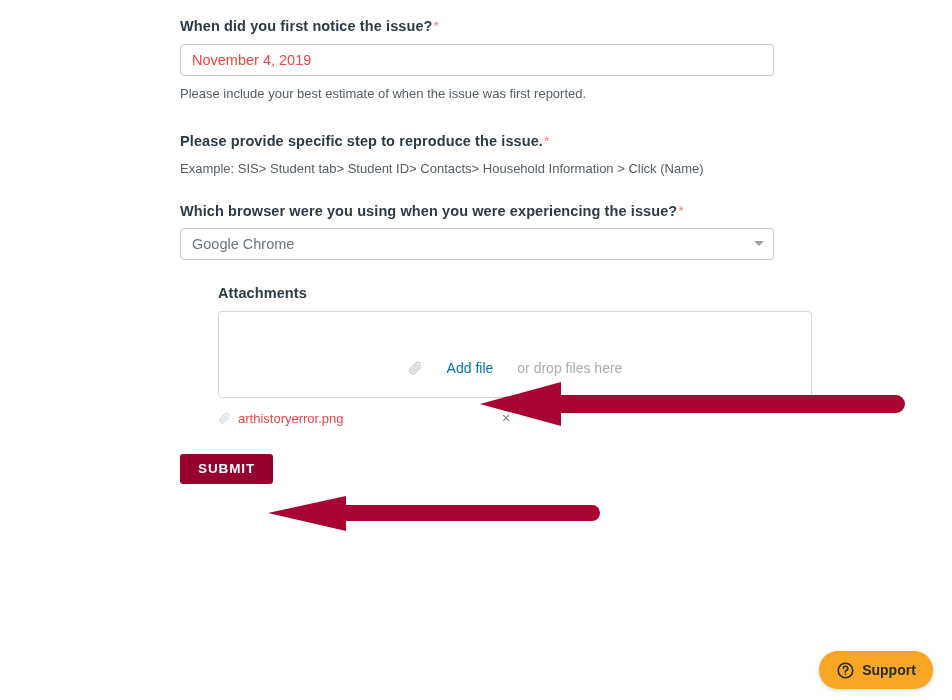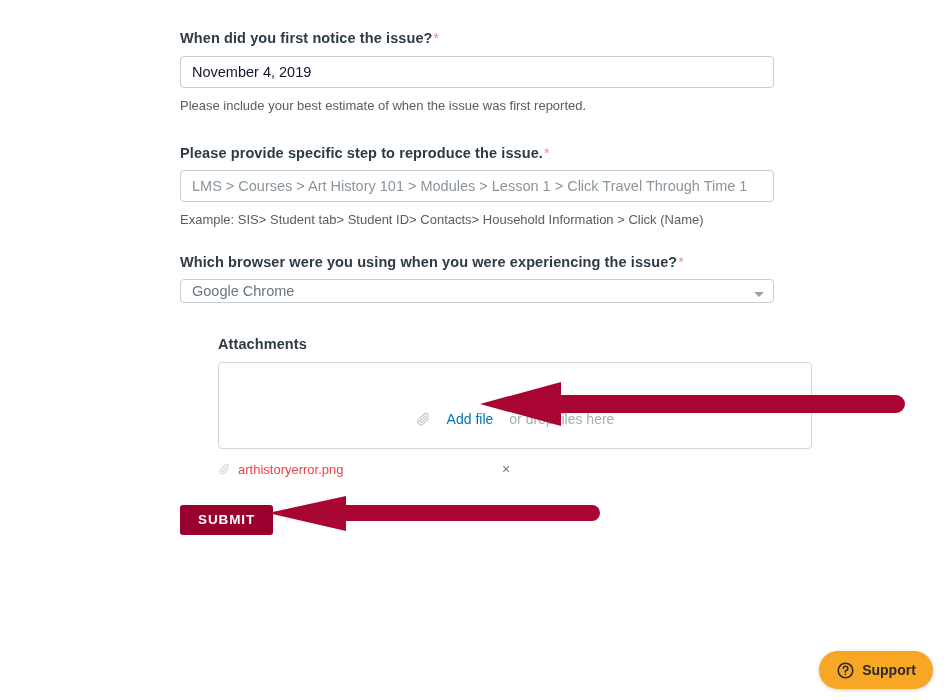--- a/index.html
+++ b/index.html
@@ -15,21 +15,21 @@
   }
   .page {
     position: relative;
     width: 952px;
     height: 700px;
     background: #ffffff;
   }
   .form-col {
     position: absolute;
     left: 180px;
-    top: 16px;
+    top: 4px;
     width: 594px;
   }
   .field-group { margin-bottom: 0; }
 
   .field-label {
     font-size: 14.5px;
     font-weight: bold;
     color: #2d3b45;
     line-height: 1.35;
     margin: 0 0 7px 0;
@@ -44,41 +44,41 @@
   .text-input {
     display: block;
     width: 594px;
     height: 32px;
     border: 1px solid #c7cdd1;
     border-radius: 4px;
     background: #ffffff;
     padding: 0 11px;
     font-family: "Liberation Sans", "DejaVu Sans", sans-serif;
     font-size: 14.5px;
-    color: #0f172a;
+    color: #ef4444;
     line-height: 30px;
     outline: none;
   }
   .text-input.lighter { color: #8b959c; }
   .helper-text {
     font-size: 13px;
     color: #555e64;
     margin: 9px 0 0 0;
     line-height: 1.4;
   }
 
   
   .select-wrap {
     position: relative;
     width: 594px;
     height: 32px;
   }
   .select-input {
     width: 594px;
-    height: 24px;
+    height: 32px;
     border: 1px solid #c7cdd1;
     border-radius: 4px;
     background: #ffffff;
     padding: 0 28px 0 11px;
     font-family: "Liberation Sans", "DejaVu Sans", sans-serif;
     font-size: 14.5px;
     color: #6b7780;
     line-height: 30px;
     appearance: none;
     -webkit-appearance: none;
@@ -102,21 +102,21 @@
     border: 1px solid #d2d7db;
     border-radius: 4px;
     background: #ffffff;
     display: flex;
     align-items: center;
     justify-content: center;
   }
   .dropzone-inner {
     display: flex;
     align-items: center;
-    gap: 16px;
+    gap: 24px;
     font-size: 14px;
     margin-top: 28px;
   }
   .clip-icon { display: inline-block; width: 15px; height: 17px; opacity: .55; }
   .add-file-link {
     color: #0374b5;
     font-size: 14px;
     text-decoration: none;
     cursor: pointer;
   }
@@ -209,21 +209,20 @@
         <span>When did you first notice the issue?</span><span class="req-star">*</span>
       </div>
       <input class="text-input" type="text" readonly="" value="November 4, 2019" style="">
       <p class="helper-text">Please include your best estimate of when the issue was first reported.</p>
     </div>
 
     <div class="field-group" style="margin-top:29px;">
       <div class="field-label">
         <span>Please provide specific step to reproduce the issue.</span><span class="req-star">*</span>
       </div>
-      <input class="text-input lighter" type="text" readonly="" value="LMS &gt; Courses &gt; Art History 101 &gt; Modules &gt; Lesson 1 &gt; Click Travel Through Time 1" style="">
       <p class="helper-text">Example: SIS&gt; Student tab&gt; Student ID&gt; Contacts&gt; Household Information &gt; Click (Name)</p>
     </div>
 
     <div class="field-group" style="margin-top:23px;">
       <div class="field-label">
         <span>Which browser were you using when you were experiencing the issue?</span><span class="req-star">*</span>
       </div>
       <div class="select-wrap">
         <input class="select-input" type="text" readonly="" value="Google Chrome" style="">
         <span class="select-caret"></span>

